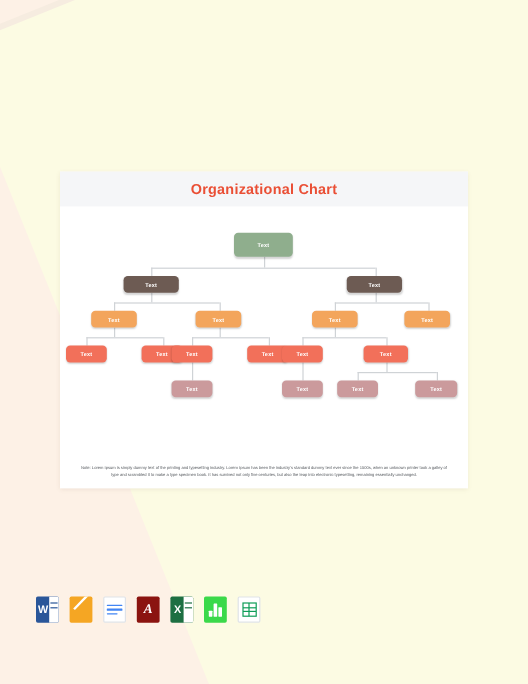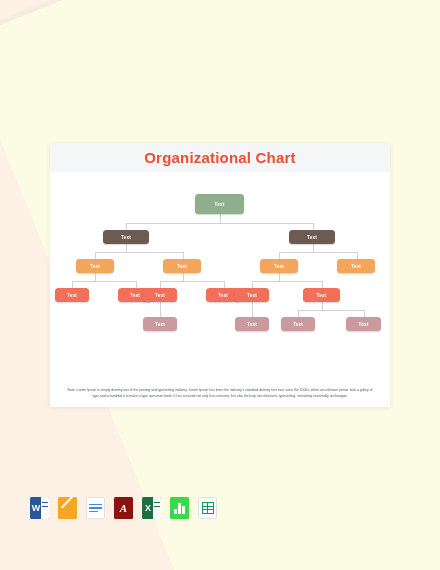--- a/index.html
+++ b/index.html
@@ -59,21 +59,21 @@
   #doc-header {
     height: 29px;
     background: #f5f6f8;
     display: flex;
     align-items: center;
     justify-content: center;
   }
 
   #doc-title {
     color: #ea4f35;
-    font-size: 15px;
+    font-size: 12px;
     font-weight: bold;
     letter-spacing: .2px;
   }
 
   #chart-area {
     position: relative;
     height: 206px;
   }
 
   

